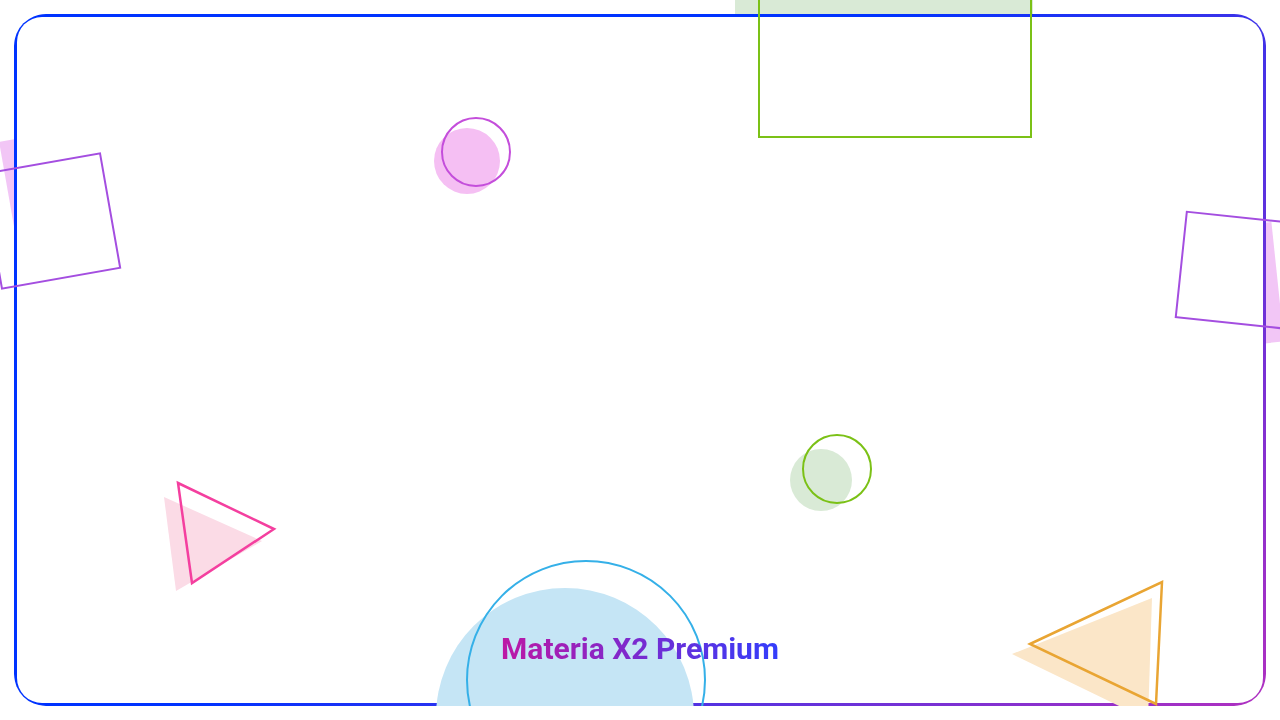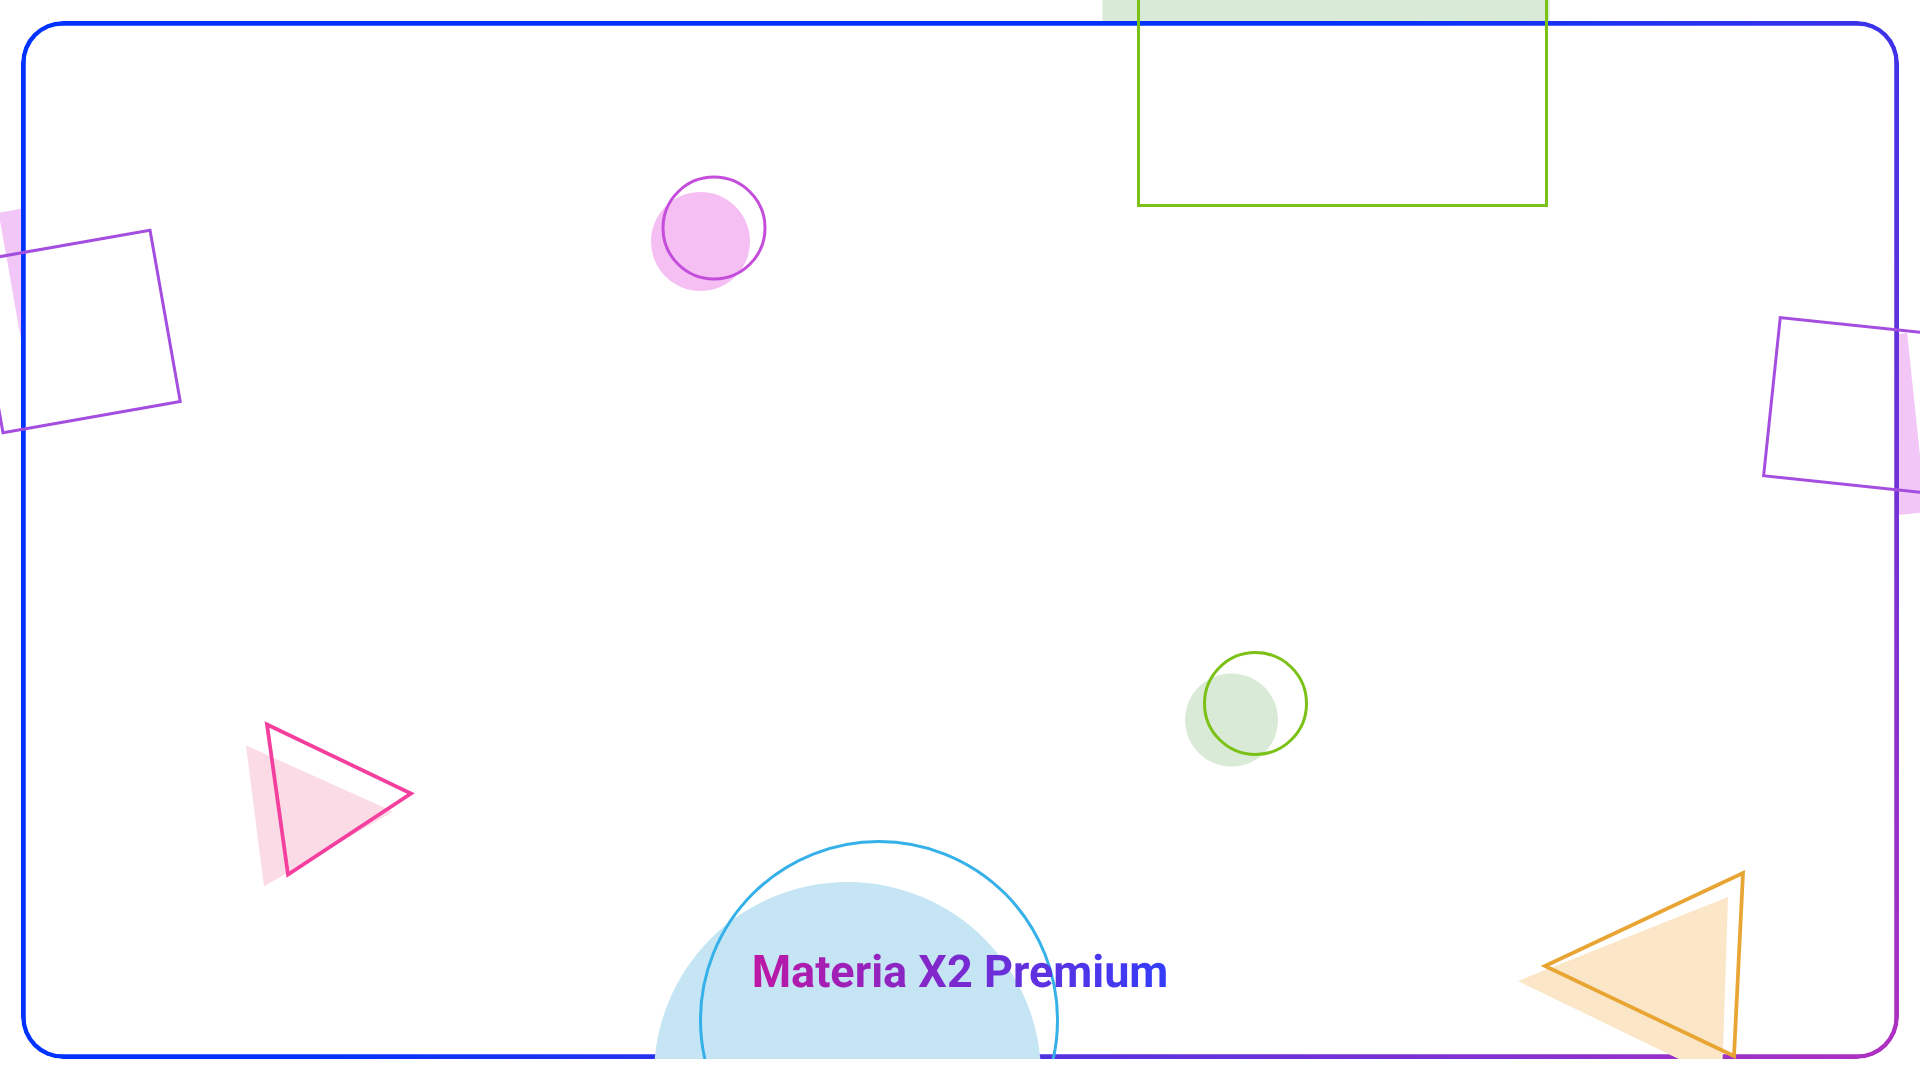--- a/index.html
+++ b/index.html
@@ -10,21 +10,21 @@
       position: relative;
       overflow: hidden;
       font-family: -apple-system, BlinkMacSystemFont, "Segoe UI", Roboto, sans-serif;
     }
     .frame {
       position: absolute;
       top: 14px;
       left: 14px;
       right: 14px;
       bottom: 14px;
-      border-radius: 6px;
+      border-radius: 32px;
       background: #ffffff;
       overflow: hidden;
       z-index: 5;
     }
     .frame::before {
       content: "";
       position: absolute;
       inset: 0;
       border-radius: 28px;
       padding: 3px;

